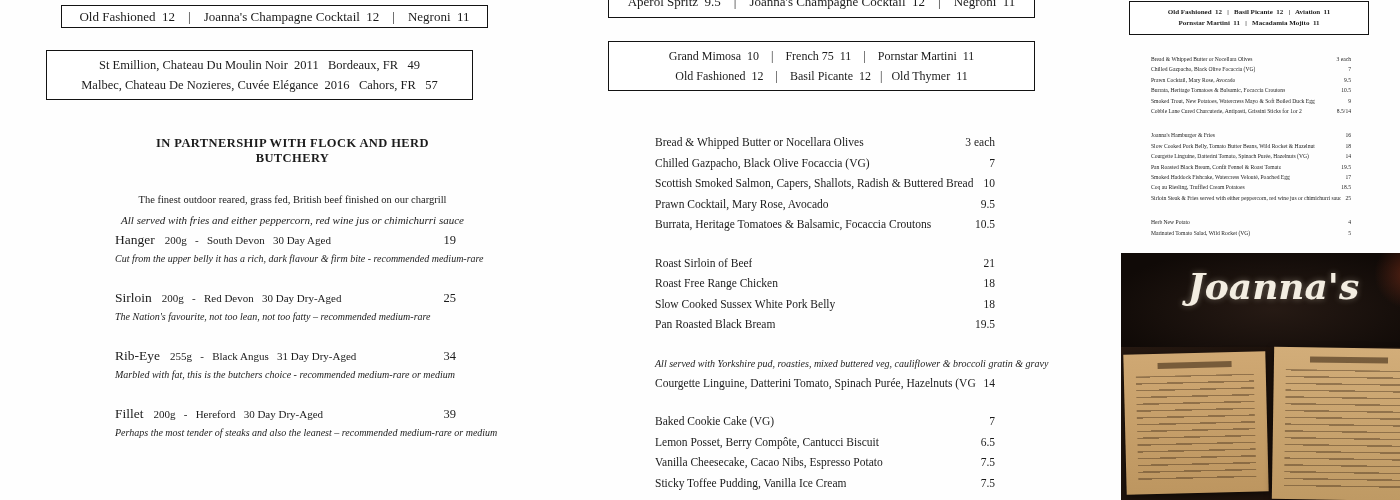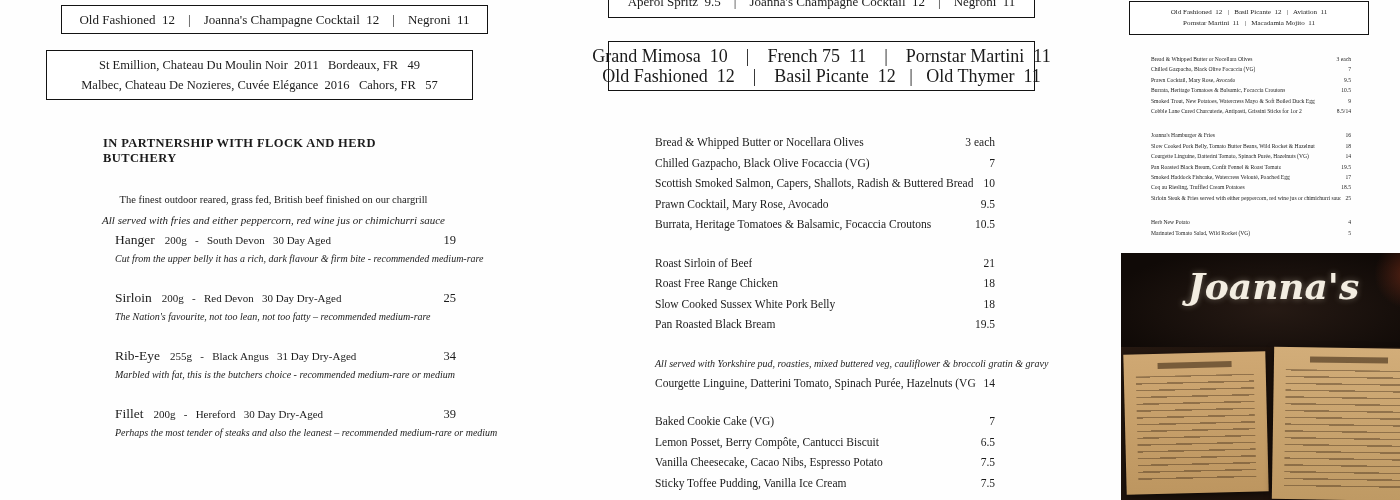--- a/index.html
+++ b/index.html
@@ -8,35 +8,35 @@
     position:relative; width:1400px; height:500px; overflow:hidden;
     background:#fefefe; color:#1b1b1b;
     font-family:"Liberation Serif", serif;
   }
   .box {
     position:absolute; border:1.5px solid #131313;
     display:flex; flex-direction:column; align-items:center; justify-content:center;
     text-align:center; background:#fff;
   }
   .box .line { white-space:pre; }
-  .boxA { left:61px;  top:5px;   width:427px; height:29px; font-size:13px; }
+  .boxA { left:61px;  top:5px;   width:427px; height:23px; font-size:13px; }
   .boxB { left:46px;  top:50px;  width:427px; height:50px; font-size:12.5px; line-height:20px; }
   .boxC { left:608px; top:-14px; width:427px; height:32px; font-size:13px; }
-  .boxD { left:608px; top:41px;  width:427px; height:50px; font-size:18px; line-height:20px; }
-  .boxE { left:1129px; top:1px;  width:240px; height:34px; font-size:7px; line-height:11px; border-width:1px; }
+  .boxD { left:608px; top:41px;  width:427px; height:50px; font-size:12px; line-height:20px; }
+  .boxE { left:1129px; top:1px;  width:240px; height:34px; font-size:7px; line-height:11px; border-width:1px;font-weight:bold; }
 
   
   .mini { position:absolute; left:1151px; top:54px; width:200px; font-size:5.6px; color:#222; }
   .mrow { display:flex; justify-content:space-between; align-items:baseline; line-height:10.4px; white-space:nowrap; }
   .mrow .nm { overflow:hidden; margin-right:4px; min-width:0; }
   .mrow .pr { flex:none; }
   .mgap { height:14px; }
 
   
-  .butchery-head { position:absolute; left:103px; top:136px; width:341px; }
+  .butchery-head { position:absolute; left:122px; top:136px; width:341px; text-align:center; }
   .bt { font-size:12.5px; font-weight:bold; letter-spacing:.4px; }
   .c  { display:flex; justify-content:center; }
   .bs { margin-top:28px; font-size:10.5px; }
   .bn { margin-top:9px;  font-size:11px; font-style:italic; }
   .nowrap { white-space:nowrap; }
 
   .steaks { position:absolute; left:115px; top:230px; width:341px; }
   .steak { margin-bottom:21px; }
   .shead { display:flex; align-items:baseline; line-height:19px; }
   .sname { font-size:13.5px; flex:none; }

